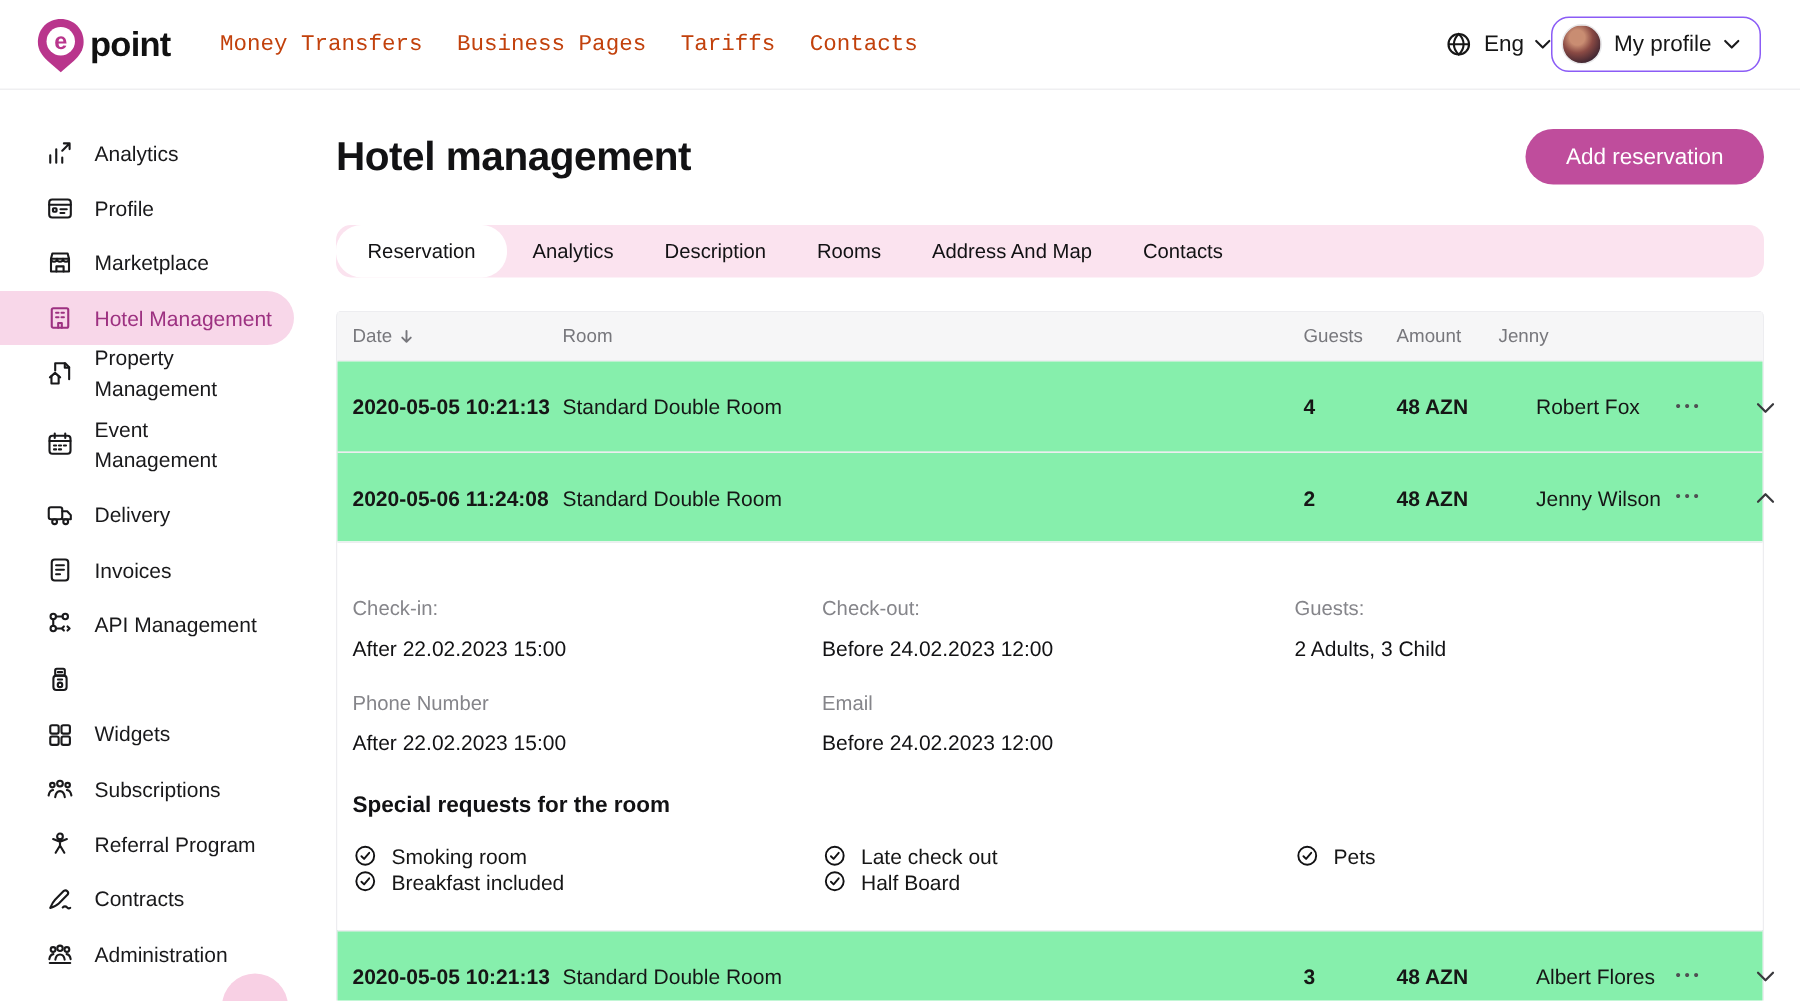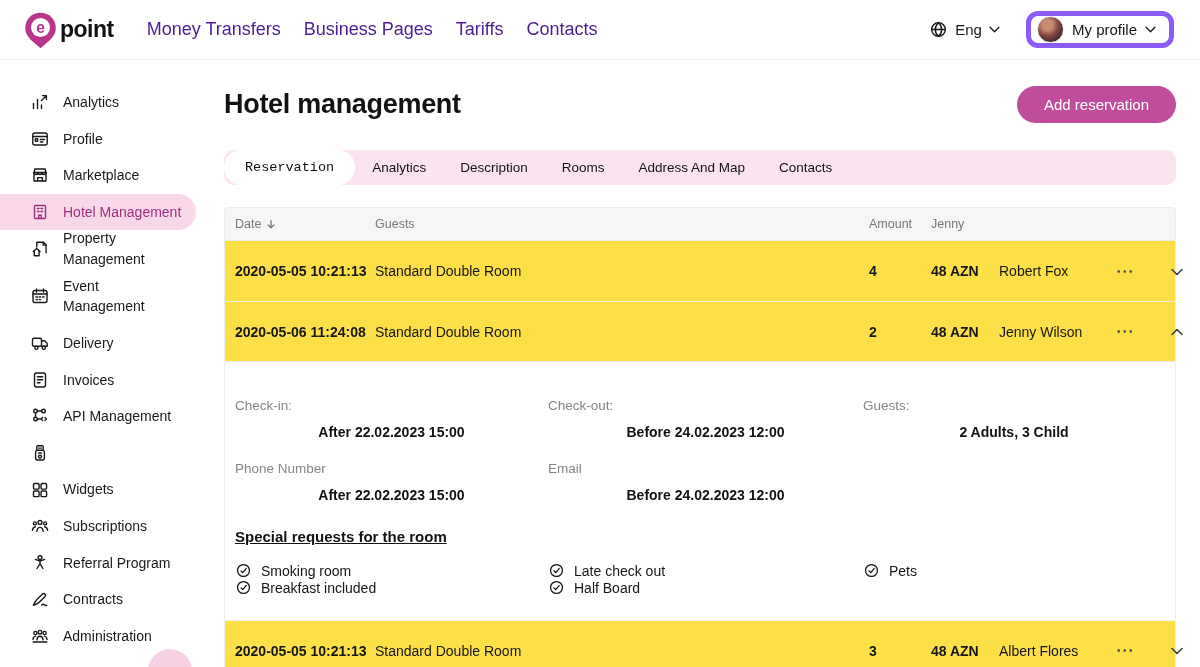--- a/index.html
+++ b/index.html
@@ -24,27 +24,27 @@
 
   
   .topbar{
     height:60px;display:flex;align-items:center;
     padding:0 26px 0 24px;border-bottom:1px solid #efeff1;background:#fff;
   }
   .logo{display:flex;align-items:center;gap:3px;cursor:pointer;}
   .brand-text{font-size:23px;font-weight:800;letter-spacing:-.5px;color:#111;}
   .topnav{display:flex;gap:23px;margin-left:33px;}
   .topnav a{
-    font-size:18px;font-weight:500;color:#4c1d95;text-decoration:none;cursor:pointer;
-  }
-  .top-right{margin-left:auto;display:flex;align-items:center;gap:26px;}
+    font-size:15px;font-weight:500;color:#c2410c;text-decoration:none;cursor:pointer;font-family:Liberation Mono, monospace;
+  }
+  .top-right{margin-left:auto;display:flex;align-items:center;}
   .lang{display:flex;align-items:center;gap:7px;font-size:15px;font-weight:500;cursor:pointer;}
   .profile-pill{
     display:flex;align-items:center;gap:8px;height:37px;padding:0 13px 0 6px;
-    border:5px solid #8b5cf6;border-radius:12px;cursor:pointer;background:#fff;
+    border:1px solid #8b5cf6;border-radius:12px;cursor:pointer;background:#fff;
     font-size:15px;font-weight:500;
   }
   .avatar{
     width:27px;height:27px;border-radius:50%;
     background:radial-gradient(circle at 38% 32%,#c98d72 0 22%,#8a4a44 45%,#3c2430 78%,#20151d 100%);
     border:1px solid #e8e8ea;
   }
   .chev{color:#1c1c1e;}
 
   
@@ -77,56 +77,56 @@
     font-family:inherit;
   }
   .tabbar{
     margin-top:27px;height:35px;background:var(--tabbar-bg);border-radius:10px;
     display:flex;align-items:center;
   }
   .tab{
     height:35px;display:flex;align-items:center;padding:0 17px;border-radius:17px;
     font-size:13.5px;font-weight:500;color:#121214;cursor:pointer;white-space:nowrap;
   }
-  .tab.active{background:#fff;padding:0 21px;font-family:Liberation Mono, monospace;}
+  .tab.active{background:#fff;padding:0 21px;}
 
   
   .table{
     margin-top:22px;border:1px solid var(--border);border-bottom:none;border-radius:4px 4px 0 0;
     background:#fff;
   }
   .trow{
     display:grid;
     grid-template-columns:140px 494px 62px 68px 118px 48px 1fr;
     align-items:center;padding:0 10px;
   }
   .thead{
     background:var(--table-header-bg);height:33px;font-size:12.5px;color:#77777c;
     border-bottom:1px solid var(--border);
   }
   .th{display:flex;align-items:center;gap:5px;}
-  .row{height:60px;font-size:14px;background:#fde047;cursor:pointer;}
+  .row{height:60px;font-size:14px;background:#86efac;cursor:pointer;}
   .row + .row, .detail + .row{border-top:1px solid var(--border);}
   .c-date{font-weight:700;}
   .c-room{font-weight:500;}
   .c-guests{font-weight:700;}
   .c-amount{font-weight:700;}
-  .c-name{font-weight:500;}
+  .c-name{font-weight:500;margin-left:25px;}
   .more-btn{
     background:none;border:none;cursor:pointer;color:#4f4f53;font-size:10px;
     letter-spacing:2.5px;padding:4px 0;text-align:left;font-family:inherit;
   }
   .chev-btn{background:none;border:none;cursor:pointer;color:#3a3a3e;justify-self:end;padding:4px 6px;}
 
   
   .detail{border-top:1px solid var(--border);padding:36px 10px 24px;background:#fff;}
   .fields-grid{display:grid;grid-template-columns:313px 315px 1fr;row-gap:21px;}
   .f-label{font-size:13.5px;color:var(--muted-text);}
-  .f-value{font-size:14px;font-weight:700;margin-top:11px;color:#121214;text-align:center;}
-  .sr-title{font-size:15px;font-weight:700;margin-top:25px;color:#121214;text-decoration:underline;}
+  .f-value{font-size:14px;font-weight:400;margin-top:11px;color:#121214;}
+  .sr-title{font-size:15px;font-weight:700;margin-top:25px;color:#121214;}
   .req-grid{display:grid;grid-template-columns:313px 315px 1fr;row-gap:0;margin-top:17px;}
   .req{display:flex;align-items:center;gap:9px;font-size:14px;font-weight:500;}
   .req .icon{color:#121214;}
 </style>
 </head>
 <body>
 
 <header class="topbar">
   <div class="logo">
     <span class="icon">
@@ -345,20 +345,21 @@
       <div class="tab">Address And Map</div>
       <div class="tab">Contacts</div>
     </div>
   <section class="table">
     <div class="trow thead" id="thead">
         <div class="th">Date<span class="icon">
             <svg width="10" height="11" viewBox="0 0 10 12" fill="none" stroke="currentColor" stroke-width="1.4" stroke-linecap="round" stroke-linejoin="round">
               <path d="M5 1.8v7.6M1.9 6.6 5 9.7l3.1-3.1"></path>
             </svg>
           </span></div>
+        <div class="th">Room</div>
         <div class="th">Guests</div>
         <div class="th">Amount</div>
         <div class="th">Jenny</div>
         <div></div>
         <div></div>
       </div>
     <div id="tbody">
   <div class="trow row">
     <div class="c-date">2020-05-05 10:21:13</div>
     <div class="c-room">Standard Double Room</div>

